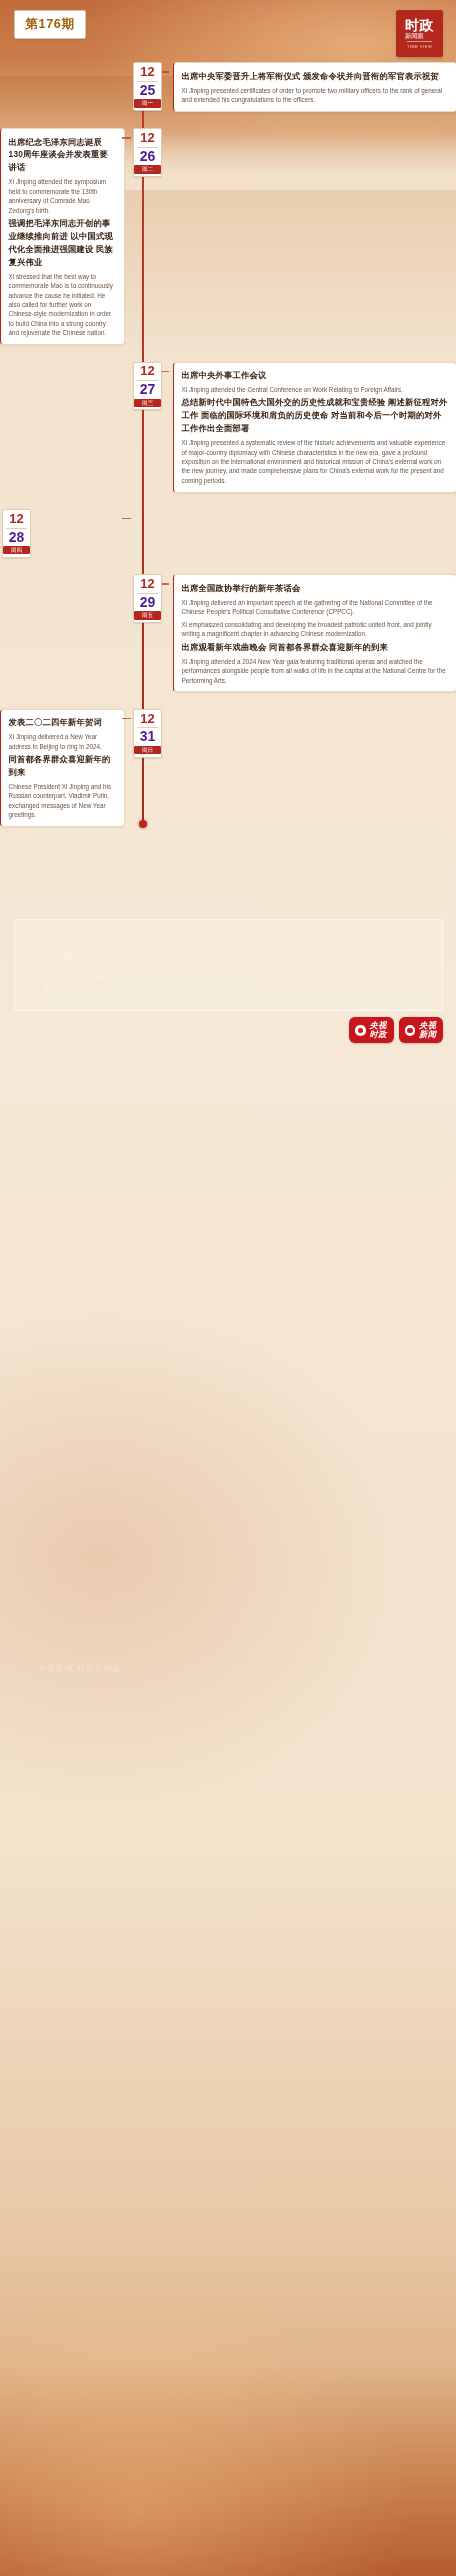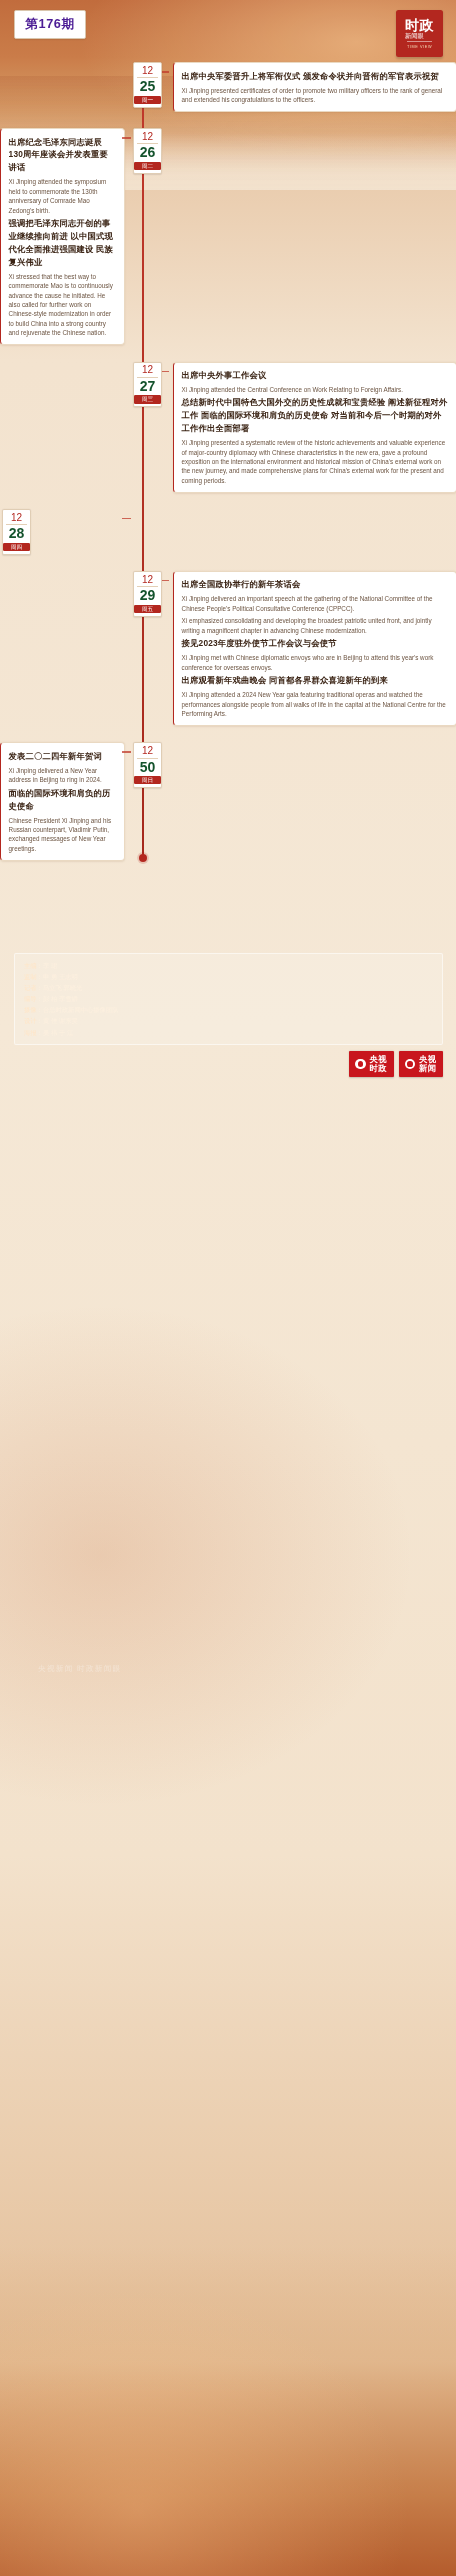--- a/index.html
+++ b/index.html
@@ -58,21 +58,21 @@
     padding: 10.2px 14px 0 14px;
   }
   .issue-badge {
     display:inline-block;
     background:#ffffff;
     border:0.6px solid #d9c6ad;
     border-radius:1.9px;
     padding:5.1px 10.2px;
     font-size:12.7px;
     font-weight:bold;
-    color:#4c1d95;
+    color:#a16207;
     letter-spacing:0.6px;
     box-shadow:0 0.6px 1.3px rgba(0,0,0,.08);
   }
   .logo {
     width:47px; height:47px;
     background:#b3271f;
     border-radius:2.5px;
     position:relative;
     display:flex; flex-direction:column; align-items:center; justify-content:center;
     box-shadow:0 1.3px 2.5px rgba(0,0,0,.18);
@@ -132,23 +132,23 @@
     position:relative;
     width:29px;
     background:#ffffff;
     border:0.6px solid #e0cdb4;
     border-radius:1.9px;
     text-align:center;
     padding:1.9px 0 2.5px;
     box-shadow:0 0.6px 1.3px rgba(0,0,0,.10);
     z-index:3;
   }
-  .datebox .m { font-size:10px; color:#b3271f; font-weight:normal; line-height:1.1; }
+  .datebox .m { font-size:13px; color:#b3271f; font-weight:bold; line-height:1.1; }
   .datebox .sep { width:21.6px; height:0.6px; background:#e3cfb6; margin:1.3px auto; }
-  .datebox .d { font-size:14px; color:#14532d; font-weight:bold; line-height:1.05; }
+  .datebox .d { font-size:14px; color:#4c1d95; font-weight:bold; line-height:1.05; }
   .datebox .w {
     margin-top:1.9px;
     background:#b3271f; color:#fff;
     font-size:5.7px; line-height:8.3px;
     border-radius:1.3px;
     padding:0 1.3px;
   }
 
   .card {
     background:#ffffff;
@@ -198,23 +198,24 @@
     line-height:1.75;
   }
   .credits .line { display:block; white-space:nowrap; }
   .credits .k { color:#ffe6c8; }
   .footer-logos {
     position:relative; z-index:6;
     display:flex; justify-content:flex-end; align-items:center; gap:5.1px;
     margin: 0 14px 14px 14px;
   }
   .flogo {
-    background:#c8161d; color:#fff; border-radius:1px;
+    background:#c8161d; color:#fff; border-radius:6px;
     padding:3.8px 6.3px; display:flex; align-items:center; gap:3.8px;
     box-shadow:0 0.6px 1.9px rgba(0,0,0,.2);
+    font-style:italic;
   }
   .flogo .eye {
     width:10.2px; height:10.2px; border-radius:50%;
     background:#fff; position:relative; flex:none;
   }
   .flogo .eye:after{
     content:""; position:absolute; left:2.5px; top:2.5px; width:5.1px; height:5.1px;
     border-radius:50%; background:#c8161d;
   }
   .flogo .txt { font-size:8.3px; font-weight:bold; line-height:1.1; letter-spacing:0.6px; }
@@ -346,49 +347,45 @@
           <div class="right">
             <div class="card">
               <div class="block">
                 <div class="headline">出席全国政协举行的新年茶话会</div>
                 <div class="sub">Xi Jinping delivered an important speech at the gathering of the National Committee of the Chinese People's Political Consultative Conference (CPPCC).</div>
               </div>
               <div class="block">
                 <div class="sub">Xi emphasized consolidating and developing the broadest patriotic united front, and jointly writing a magnificent chapter in advancing Chinese modernization.</div>
               </div>
               <div class="block">
-                <div class="headline">接见2023年度驻外使节工作会议与会使节</div>
-                <div class="sub">Xi Jinping met with Chinese diplomatic envoys who are in Beijing to attend this year's work conference for overseas envoys.</div>
-              </div>
-              <div class="block">
                 <div class="headline">出席观看新年戏曲晚会 同首都各界群众喜迎新年的到来</div>
                 <div class="sub">Xi Jinping attended a 2024 New Year gala featuring traditional operas and watched the performances alongside people from all walks of life in the capital at the National Centre for the Performing Arts.</div>
               </div>
             </div>
           </div>
         </div>
         <div class="row left-side">
           <div class="connector"></div>
           <div class="left">
             <div class="card">
               <div class="block">
                 <div class="headline">发表二〇二四年新年贺词</div>
                 <div class="sub">Xi Jinping delivered a New Year address in Beijing to ring in 2024.</div>
               </div>
               <div class="block">
-                <div class="headline">面临的国际环境和肩负的历史使命</div>
+                <div class="headline">同首都各界群众喜迎新年的到来</div>
                 <div class="sub">Chinese President Xi Jinping and his Russian counterpart, Vladimir Putin, exchanged messages of New Year greetings.</div>
               </div>
             </div>
           </div>
           <div class="datecol">
             <div class="datebox">
               <div class="m">12</div>
               <div class="sep"></div>
-              <div class="d">50</div>
+              <div class="d">31</div>
               <div class="w">周日</div>
             </div>
           </div>
           <div class="right"></div>
         </div>
       </div>
   </div>
 
   <div class="watermark">央视新闻 时政新闻眼</div>
 

